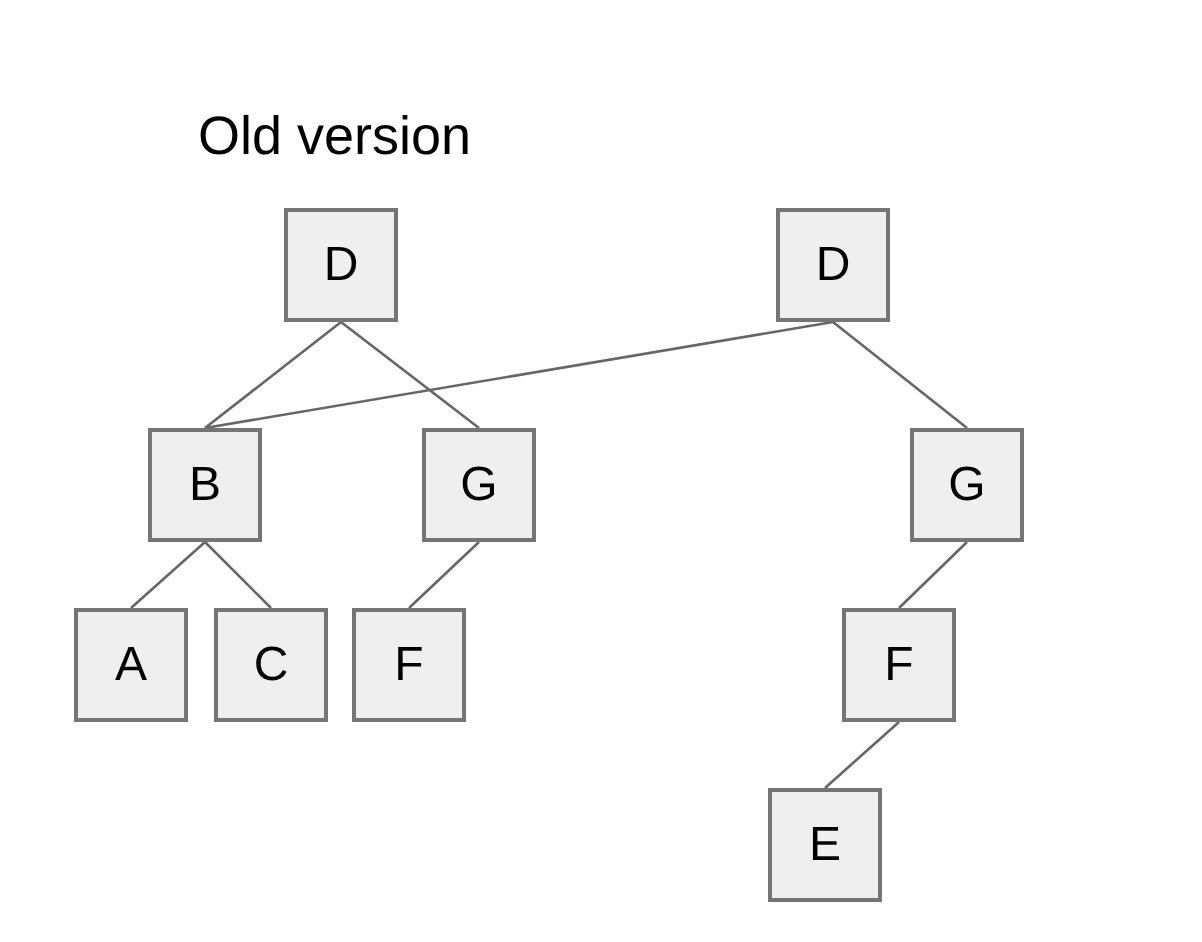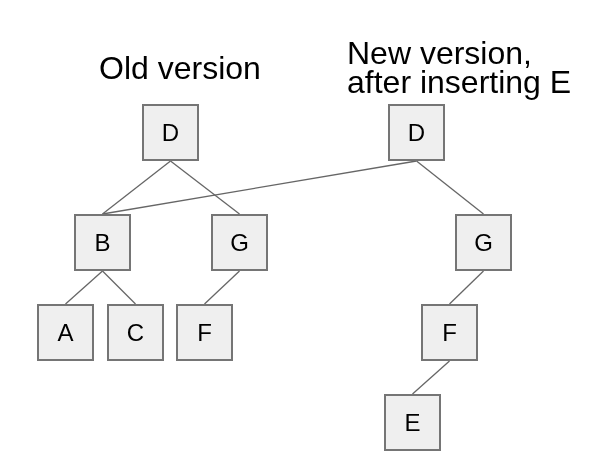--- a/index.html
+++ b/index.html
@@ -28,21 +28,21 @@
     background: var(--node-fill, #efefef);
     border: 2px solid var(--node-border, #757575);
     display: flex;
     align-items: center;
     justify-content: center;
     font-size: 24px;
     color: var(--text, #000000);
   }
   .title {
     position: absolute;
-    font-size: 32px;
+    font-size: 27px;
     line-height: 29px;
     color: var(--text, #000000);
     white-space: nowrap;
   }
   .title-old { left: 99px; top: 54px; }
   .title-new { left: 347px; top: 39px; }
 </style>
 </head>
 <body>
 
@@ -67,17 +67,13 @@
       <div class="node" style="left: 455px; top: 214px;">G</div>
       <div class="node" style="left: 37px; top: 304px;">A</div>
       <div class="node" style="left: 107px; top: 304px;">C</div>
       <div class="node" style="left: 176px; top: 304px;">F</div>
       <div class="node" style="left: 421px; top: 304px;">F</div>
       <div class="node" style="left: 384px; top: 394px;">E</div>
     </div>
 
   <div class="title title-old">Old version</div>
 
-  <div class="title title-new">
-    <div>New version,</div>
-    <div>after inserting E</div>
-  </div>
 </div>
 
 </body></html>

